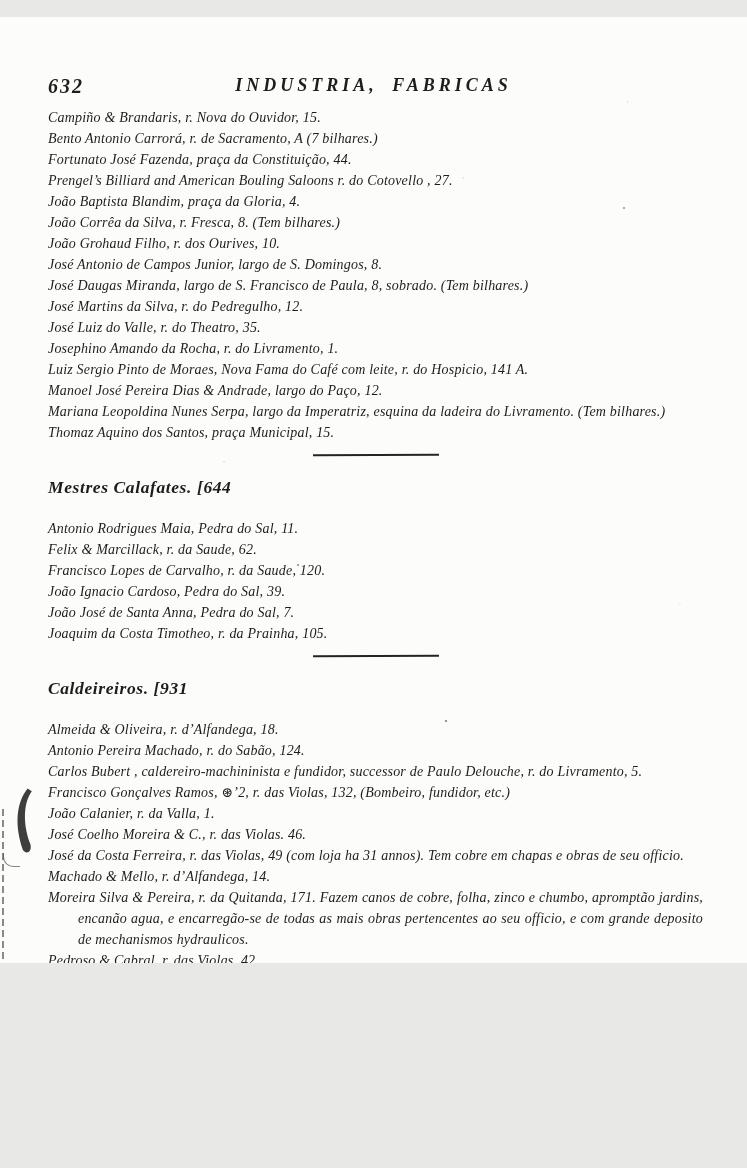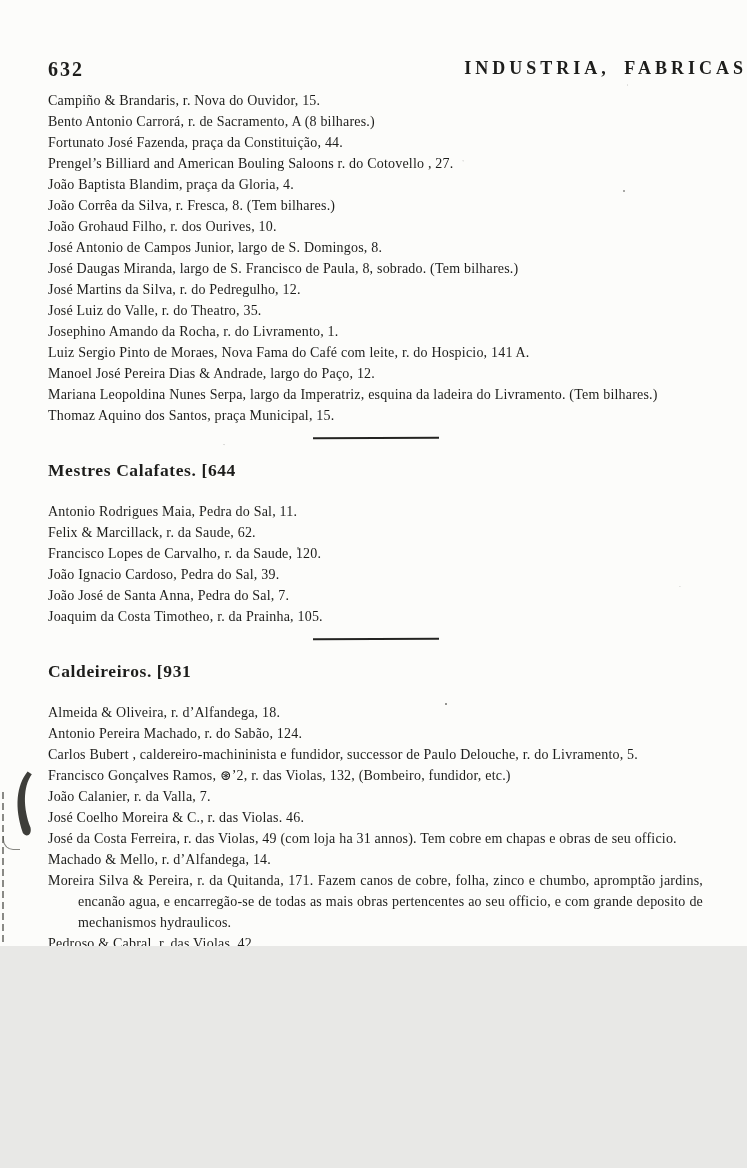--- a/index.html
+++ b/index.html
@@ -1,40 +1,41 @@
 <!DOCTYPE html>
 <html><head>
 <meta charset="utf-8">
 <style>
   html,body{margin:0;padding:0;background:#e8e8e6;}
   .page{
     position:relative;
     width:747px;height:946px;
-    margin:0 auto;
+    margin:17px auto;
     background:#fcfcfa;
     background-image:
       radial-gradient(circle at 84% 9%, rgba(90,90,85,.18) 0 .6px, transparent 1px),
       radial-gradient(circle at 30% 47%, rgba(90,90,85,.20) 0 .6px, transparent 1px),
       radial-gradient(circle at 62% 17%, rgba(90,90,85,.15) 0 .6px, transparent 1px),
       radial-gradient(circle at 91% 62%, rgba(90,90,85,.16) 0 .6px, transparent 1px);
     color:#1d1d1b;
     font-family:"Liberation Serif","DejaVu Serif",serif;
     overflow:hidden;
+    font-style:italic;
   }
   .running-header{
     position:relative;
     padding-top:58px;
     height:26px;
   }
   .page-number{
     position:absolute;left:48px;top:58px;
     font-size:20px;font-weight:bold;letter-spacing:2px;
   }
   .running-title{
-    text-align:right;
+    text-align:center;
     font-size:18px;font-weight:bold;
     letter-spacing:4px;
     word-spacing:6px;
   }
   .content{
     margin:6px 44px 0 48px;
   }
   p.entry{
     margin:0;
     font-size:14px;
@@ -92,21 +93,21 @@
 
   <div class="running-header">
     <span class="page-number">632</span>
     <div class="running-title">INDUSTRIA, FABRICAS</div>
   </div>
 
   <div class="content">
 
     <div>
       <p class="entry">Campiño &amp; Brandaris, r. Nova do Ouvidor, 15.</p>
-      <p class="entry">Bento Antonio Carrorá, r. de Sacramento, A (8 bilhares.)</p>
+      <p class="entry">Bento Antonio Carrorá, r. de Sacramento, A (7 bilhares.)</p>
       <p class="entry">Fortunato José Fazenda, praça da Constituição, 44.</p>
       <p class="entry">Prengel’s Billiard and American Bouling Saloons r. do Cotovello , 27.</p>
       <p class="entry">João Baptista Blandim, praça da Gloria, 4.</p>
       <p class="entry">João Corrêa da Silva, r. Fresca, 8. (Tem bilhares.)</p>
       <p class="entry">João Grohaud Filho, r. dos Ourives, 10.</p>
       <p class="entry">José Antonio de Campos Junior, largo de S. Domingos, 8.</p>
       <p class="entry">José Daugas Miranda, largo de S. Francisco de Paula, 8, sobrado. (Tem bilhares.)</p>
       <p class="entry">José Martins da Silva, r. do Pedregulho, 12.</p>
       <p class="entry">José Luiz do Valle, r. do Theatro, 35.</p>
       <p class="entry">Josephino Amando da Rocha, r. do Livramento, 1.</p>
@@ -129,21 +130,21 @@
     </div>
 
     <hr class="section-divider">
 
     <div>
       <h2 class="section-heading">Caldeireiros. [931</h2>
       <p class="entry">Almeida &amp; Oliveira, r. d’Alfandega, 18.</p>
       <p class="entry">Antonio Pereira Machado, r. do Sabão, 124.</p>
       <p class="entry">Carlos Bubert , caldereiro-machininista e fundidor, successor de Paulo Delouche, r. do Livramento, 5.</p>
       <p class="entry">Francisco Gonçalves Ramos, ⊛’2, r. das Violas, 132, (Bombeiro, fundidor, etc.)</p>
-      <p class="entry">João Calanier, r. da Valla, 7.</p>
+      <p class="entry">João Calanier, r. da Valla, 1.</p>
       <p class="entry">José Coelho Moreira &amp; C., r. das Violas. 46.</p>
       <p class="entry">José da Costa Ferreira, r. das Violas, 49 (com loja ha 31 annos). Tem cobre em chapas e obras de seu officio.</p>
       <p class="entry">Machado &amp; Mello, r. d’Alfandega, 14.</p>
       <p class="entry">Moreira Silva &amp; Pereira, r. da Quitanda, 171. Fazem canos de cobre, folha, zinco e chumbo, apromptão jardins, encanão agua, e encarregão-se de todas as mais obras pertencentes ao seu officio, e com grande deposito de mechanismos hydraulicos.</p>
       <p class="entry">Pedroso &amp; Cabral, r. das Violas, 42.</p>
       <p class="entry">R. G. Ramsay, r. d’Ajuda, 75.</p>
     </div>
 
     <hr class="bottom-rule">
   </div>

